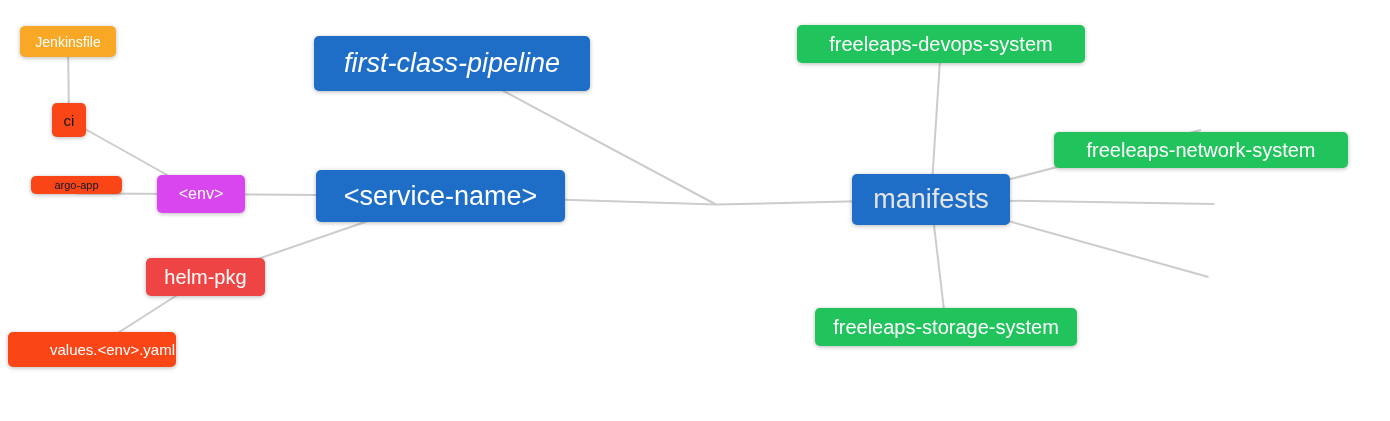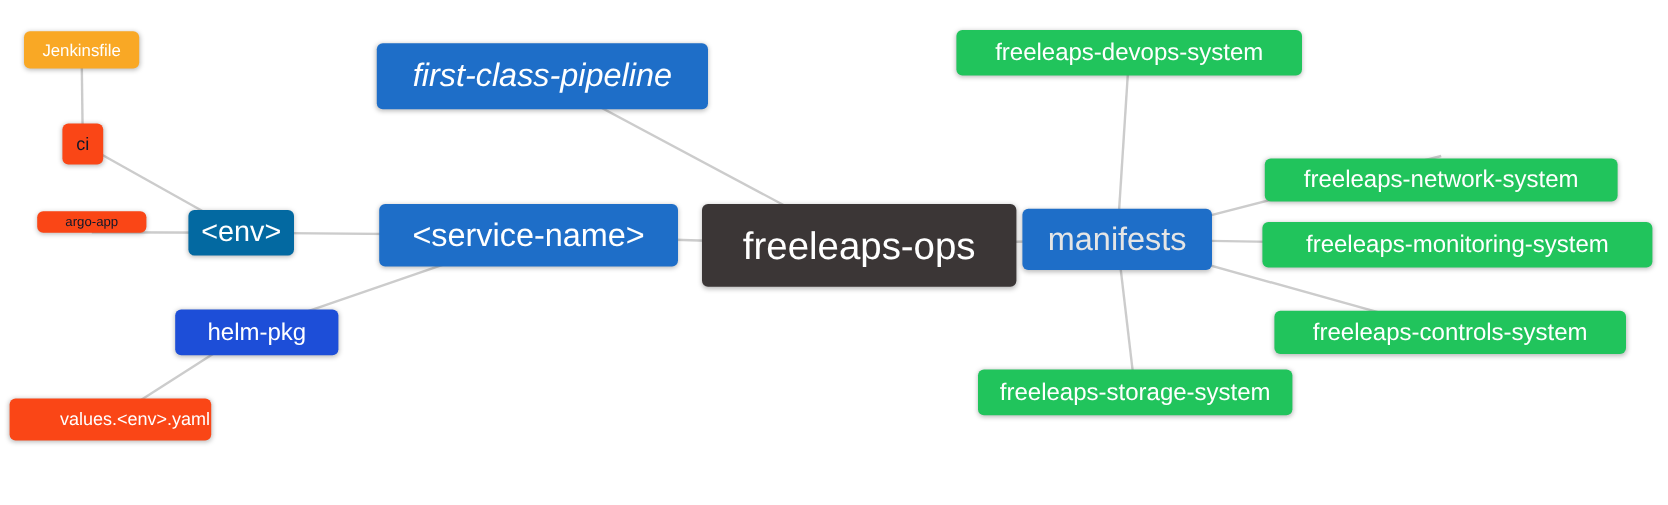--- a/index.html
+++ b/index.html
@@ -57,29 +57,26 @@
       <line x1="201" y1="194" x2="69" y2="120" stroke="#cccccc" stroke-width="2"></line>
       <line x1="69" y1="120" x2="68" y2="41.5" stroke="#cccccc" stroke-width="2"></line>
       <line x1="205.5" y1="277" x2="92" y2="349.5" stroke="#cccccc" stroke-width="2"></line>
       <line x1="931" y1="199.5" x2="941" y2="44" stroke="#cccccc" stroke-width="2"></line>
       <line x1="931" y1="199.5" x2="1201" y2="130" stroke="#cccccc" stroke-width="2"></line>
       <line x1="931" y1="199.5" x2="1214.5" y2="204" stroke="#cccccc" stroke-width="2"></line>
       <line x1="931" y1="199.5" x2="1208.5" y2="277" stroke="#cccccc" stroke-width="2"></line>
       <line x1="931" y1="199.5" x2="946" y2="327" stroke="#cccccc" stroke-width="2"></line>
     </svg>
   <div class="nodes-layer">
-      <div class="node" style="left: 585px; top: 170px; width: 262px; height: 69px; font-size: 32px; background: rgb(59, 54, 54); color: rgb(255, 255, 255);">freeleaps-ops</div>
       <div class="node" style="left: 314px; top: 36px; width: 276px; height: 55px; font-size: 27px; background: rgb(30, 110, 200); color: rgb(255, 255, 255); font-style: italic;">first-class-pipeline</div>
       <div class="node" style="left: 316px; top: 170px; width: 249px; height: 52px; font-size: 27px; background: rgb(30, 110, 200); color: rgb(255, 255, 255);">&lt;service-name&gt;</div>
       <div class="node" style="left: 852px; top: 174px; width: 158px; height: 51px; font-size: 27px; background: rgb(30, 110, 200); color: #e5e5e5;">manifests</div>
-      <div class="node" style="left: 157px; top: 175px; width: 88px; height: 38px; font-size: 24px; background: #0369a1; color: rgb(255, 255, 255);">&lt;env&gt;</div>
-      <div class="node" style="left: 146px; top: 258px; width: 136px; height: 38px; font-size: 20px; background: #1d4ed8; color: rgb(255, 255, 255);">helm-pkg</div>
+      <div class="node" style="left: 157px; top: 175px; width: 88px; height: 38px; font-size: 16px; background: #d946ef; color: rgb(255, 255, 255);">&lt;env&gt;</div>
+      <div class="node" style="left: 146px; top: 258px; width: 119px; height: 38px; font-size: 20px; background: #ef4444; color: rgb(255, 255, 255);">helm-pkg</div>
       <div class="node" style="left: 52px; top: 103px; width: 34px; height: 34px; font-size: 15px; background: rgb(250, 70, 22); color: #0f172a;">ci</div>
       <div class="node" style="left: 31px; top: 176px; width: 91px; height: 18px; font-size: 11px; background: rgb(250, 70, 22); color: #0f172a;">argo-app</div>
       <div class="node" style="left: 20px; top: 26px; width: 96px; height: 31px; font-size: 14px; background: rgb(249, 168, 37); color: rgb(255, 255, 255);">Jenkinsfile</div>
       <div class="node" style="left: 8px; top: 332px; width: 168px; height: 35px; font-size: 15px; background: rgb(250, 70, 22); color: rgb(255, 255, 255); padding-left: 41px;">values.&lt;env&gt;.yaml</div>
       <div class="node" style="left: 797px; top: 25px; width: 288px; height: 38px; font-size: 20px; background: rgb(33, 196, 92); color: rgb(255, 255, 255);">freeleaps-devops-system</div>
       <div class="node" style="left: 1054px; top: 112px; width: 294px; height: 36px; font-size: 20px; background: rgb(33, 196, 92); color: rgb(255, 255, 255); margin-top: 20px;">freeleaps-network-system</div>
-      <div class="node" style="left: 1052px; top: 185px; width: 325px; height: 38px; font-size: 20px; background: rgb(33, 196, 92); color: rgb(255, 255, 255);">freeleaps-monitoring-system</div>
-      <div class="node" style="left: 1062px; top: 259px; width: 293px; height: 36px; font-size: 20px; background: rgb(33, 196, 92); color: rgb(255, 255, 255);">freeleaps-controls-system</div>
       <div class="node" style="left: 815px; top: 308px; width: 262px; height: 38px; font-size: 20px; background: rgb(33, 196, 92); color: rgb(255, 255, 255);">freeleaps-storage-system</div>
     </div>
 </div>
 
 </body></html>

